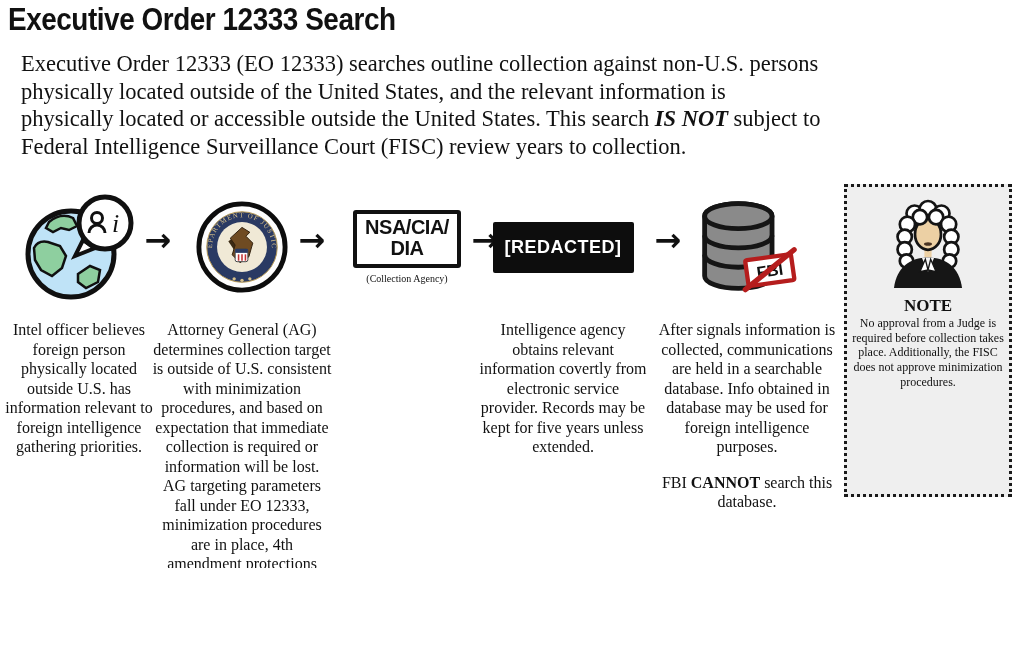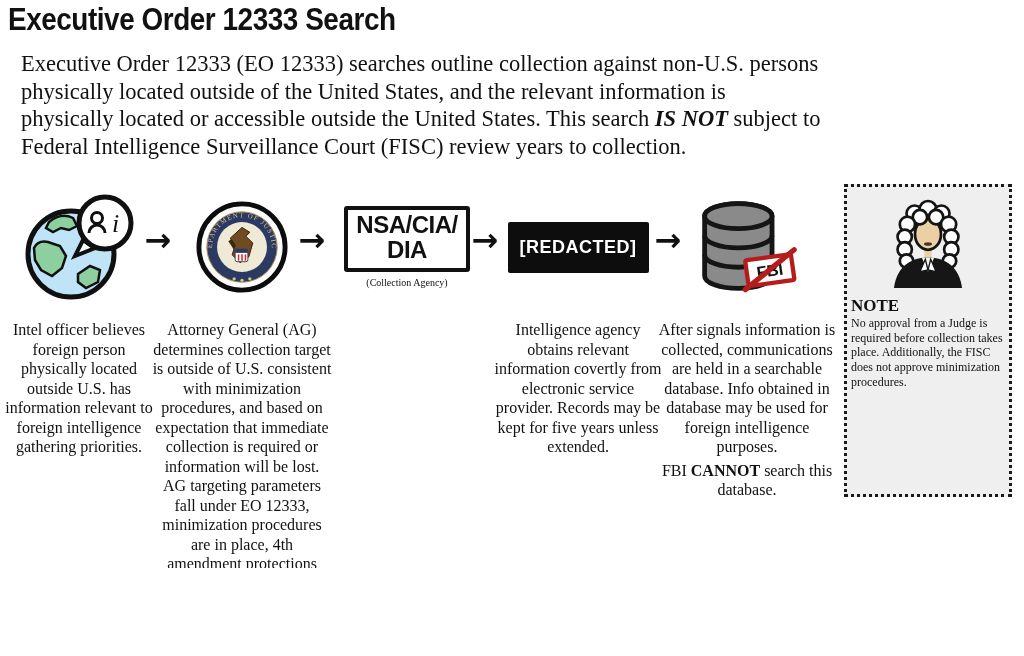--- a/index.html
+++ b/index.html
@@ -17,54 +17,54 @@
   .intro {
     position:absolute; left:21px; top:50px; width:1010px;
     font-size:22.5px; line-height:27.5px;
   }
   .intro-line { white-space:nowrap; }
   .intro .em { font-weight:bold; font-style:italic; }
 
   .stage { position:absolute; top:184px; text-align:center; }
   .icon-wrap { height:126px; display:flex; flex-direction:column; align-items:center; justify-content:center; }
   .stage-text { font-size:16px; line-height:1.22; margin-top:10px; }
-  .footnote { font-size:16px; line-height:1.22; margin-top:4px; }
+  .footnote { font-size:16px; line-height:1.22; margin-top:16px; }
   .footnote .b { font-weight:bold; }
 
   .stage-1 { left:4px;   width:150px; }
   .stage-2 { left:152px; width:180px; }
   .stage-3 { left:334px; width:146px; }
-  .stage-4 { left:494px; width:168px; }
+  .stage-4 { left:479px; width:168px; }
   .stage-5 { left:656px; width:182px; }
 
   .arrow {
     position:absolute; top:221px; width:36px; text-align:center;
     font-family:"DejaVu Sans",sans-serif; font-size:32px; font-weight:600; color:#111;
   }
   .arrow-1 { left:140px; } .arrow-2 { left:294px; }
   .arrow-3 { left:467px; } .arrow-4 { left:650px; }
 
   .agency-box {
     border:4px solid #111; border-radius:3px; background:#fff;
     padding:3px 8px 5px;
     font-family:"Liberation Sans","DejaVu Sans",sans-serif;
-    font-weight:bold; font-size:24px; line-height:1.04; letter-spacing:-0.5px;
+    font-weight:bold; font-size:20px; line-height:1.04; letter-spacing:-0.5px;
   }
   .agency-caption { font-size:10px; margin-top:5px; }
 
   .redacted-box {
     background:#0d0d0d; color:#fff; padding:15px 12px;
     font-family:"Liberation Sans","DejaVu Sans",sans-serif;
     font-weight:bold; font-size:18px; letter-spacing:0.5px; border-radius:2px;
   }
 
   .note-box {
     position:absolute; left:844px; top:184px; width:168px; min-height:313px;
     box-sizing:border-box; background:#efefef; border:3px dotted #1a1a1a;
-    padding:8px 4px 10px; 
+    padding:8px 4px 10px; text-align:center;
   }
   .note-title { font-weight:bold; font-size:17px; margin-top:3px; }
   .note-text { font-size:12px; line-height:1.22; }
 
   svg { display:block; overflow:visible; }
   .icon-svg { margin:0 auto; }
 </style>
 </head>
 <body>
 

